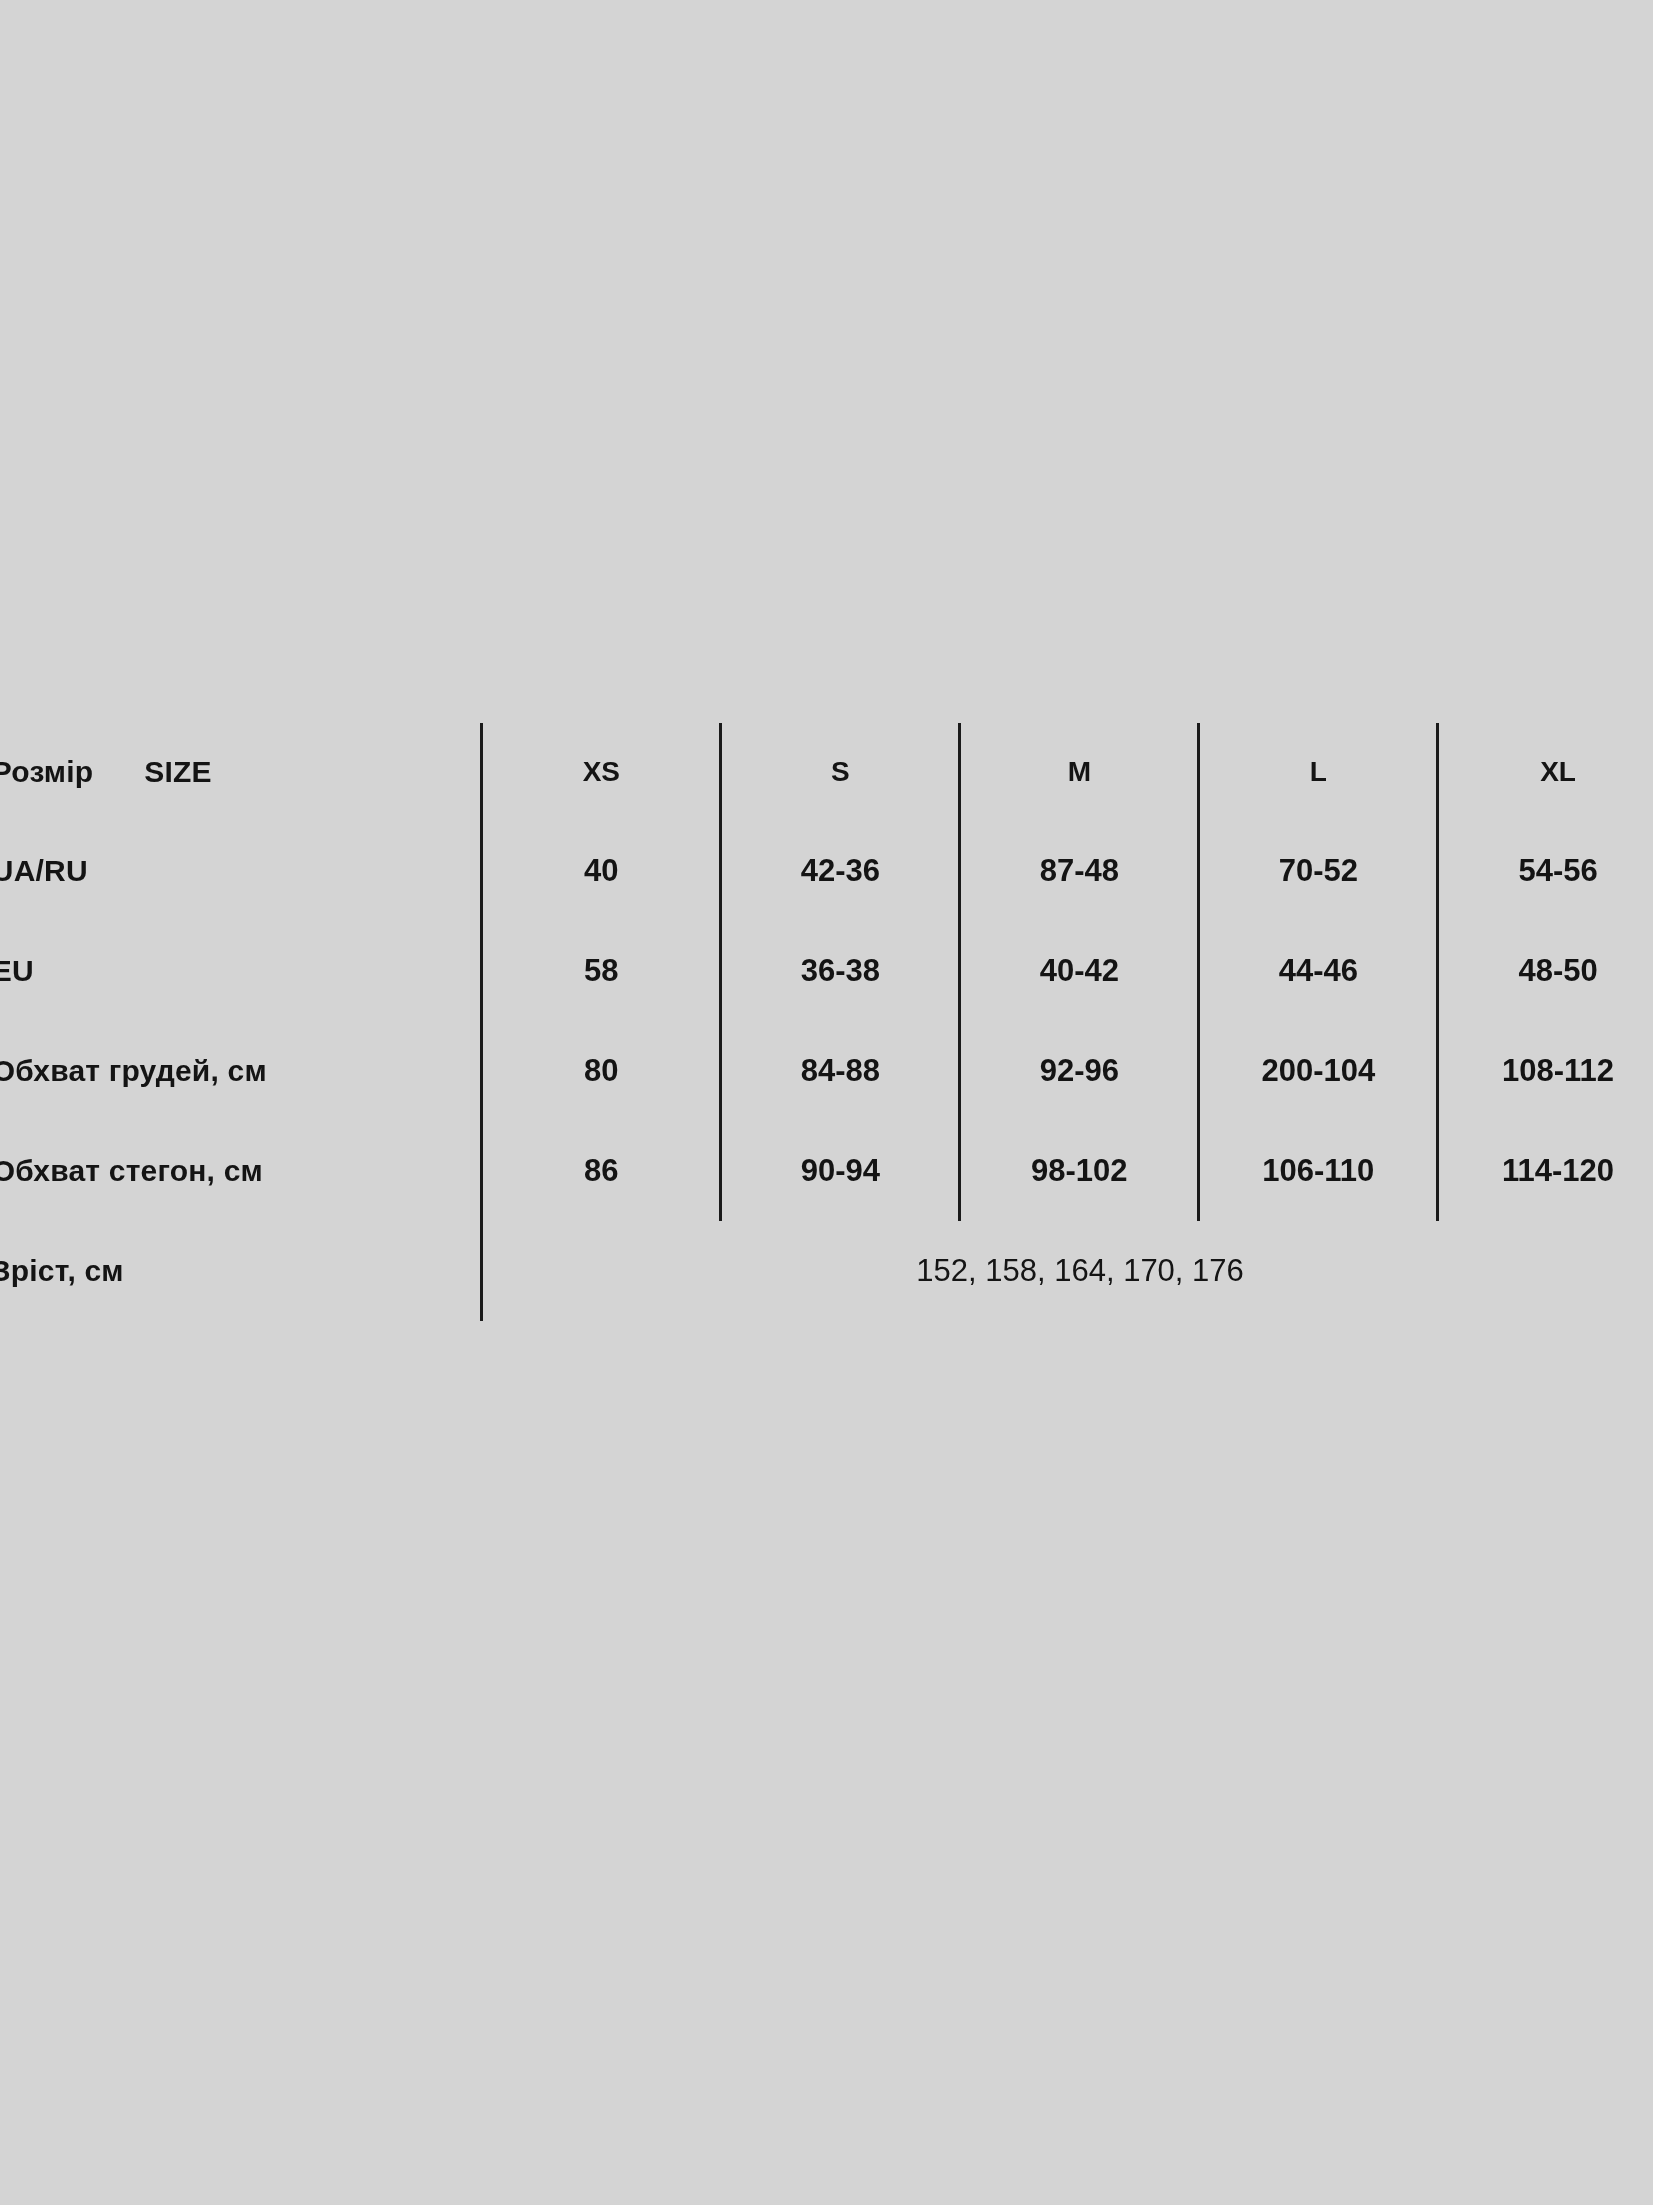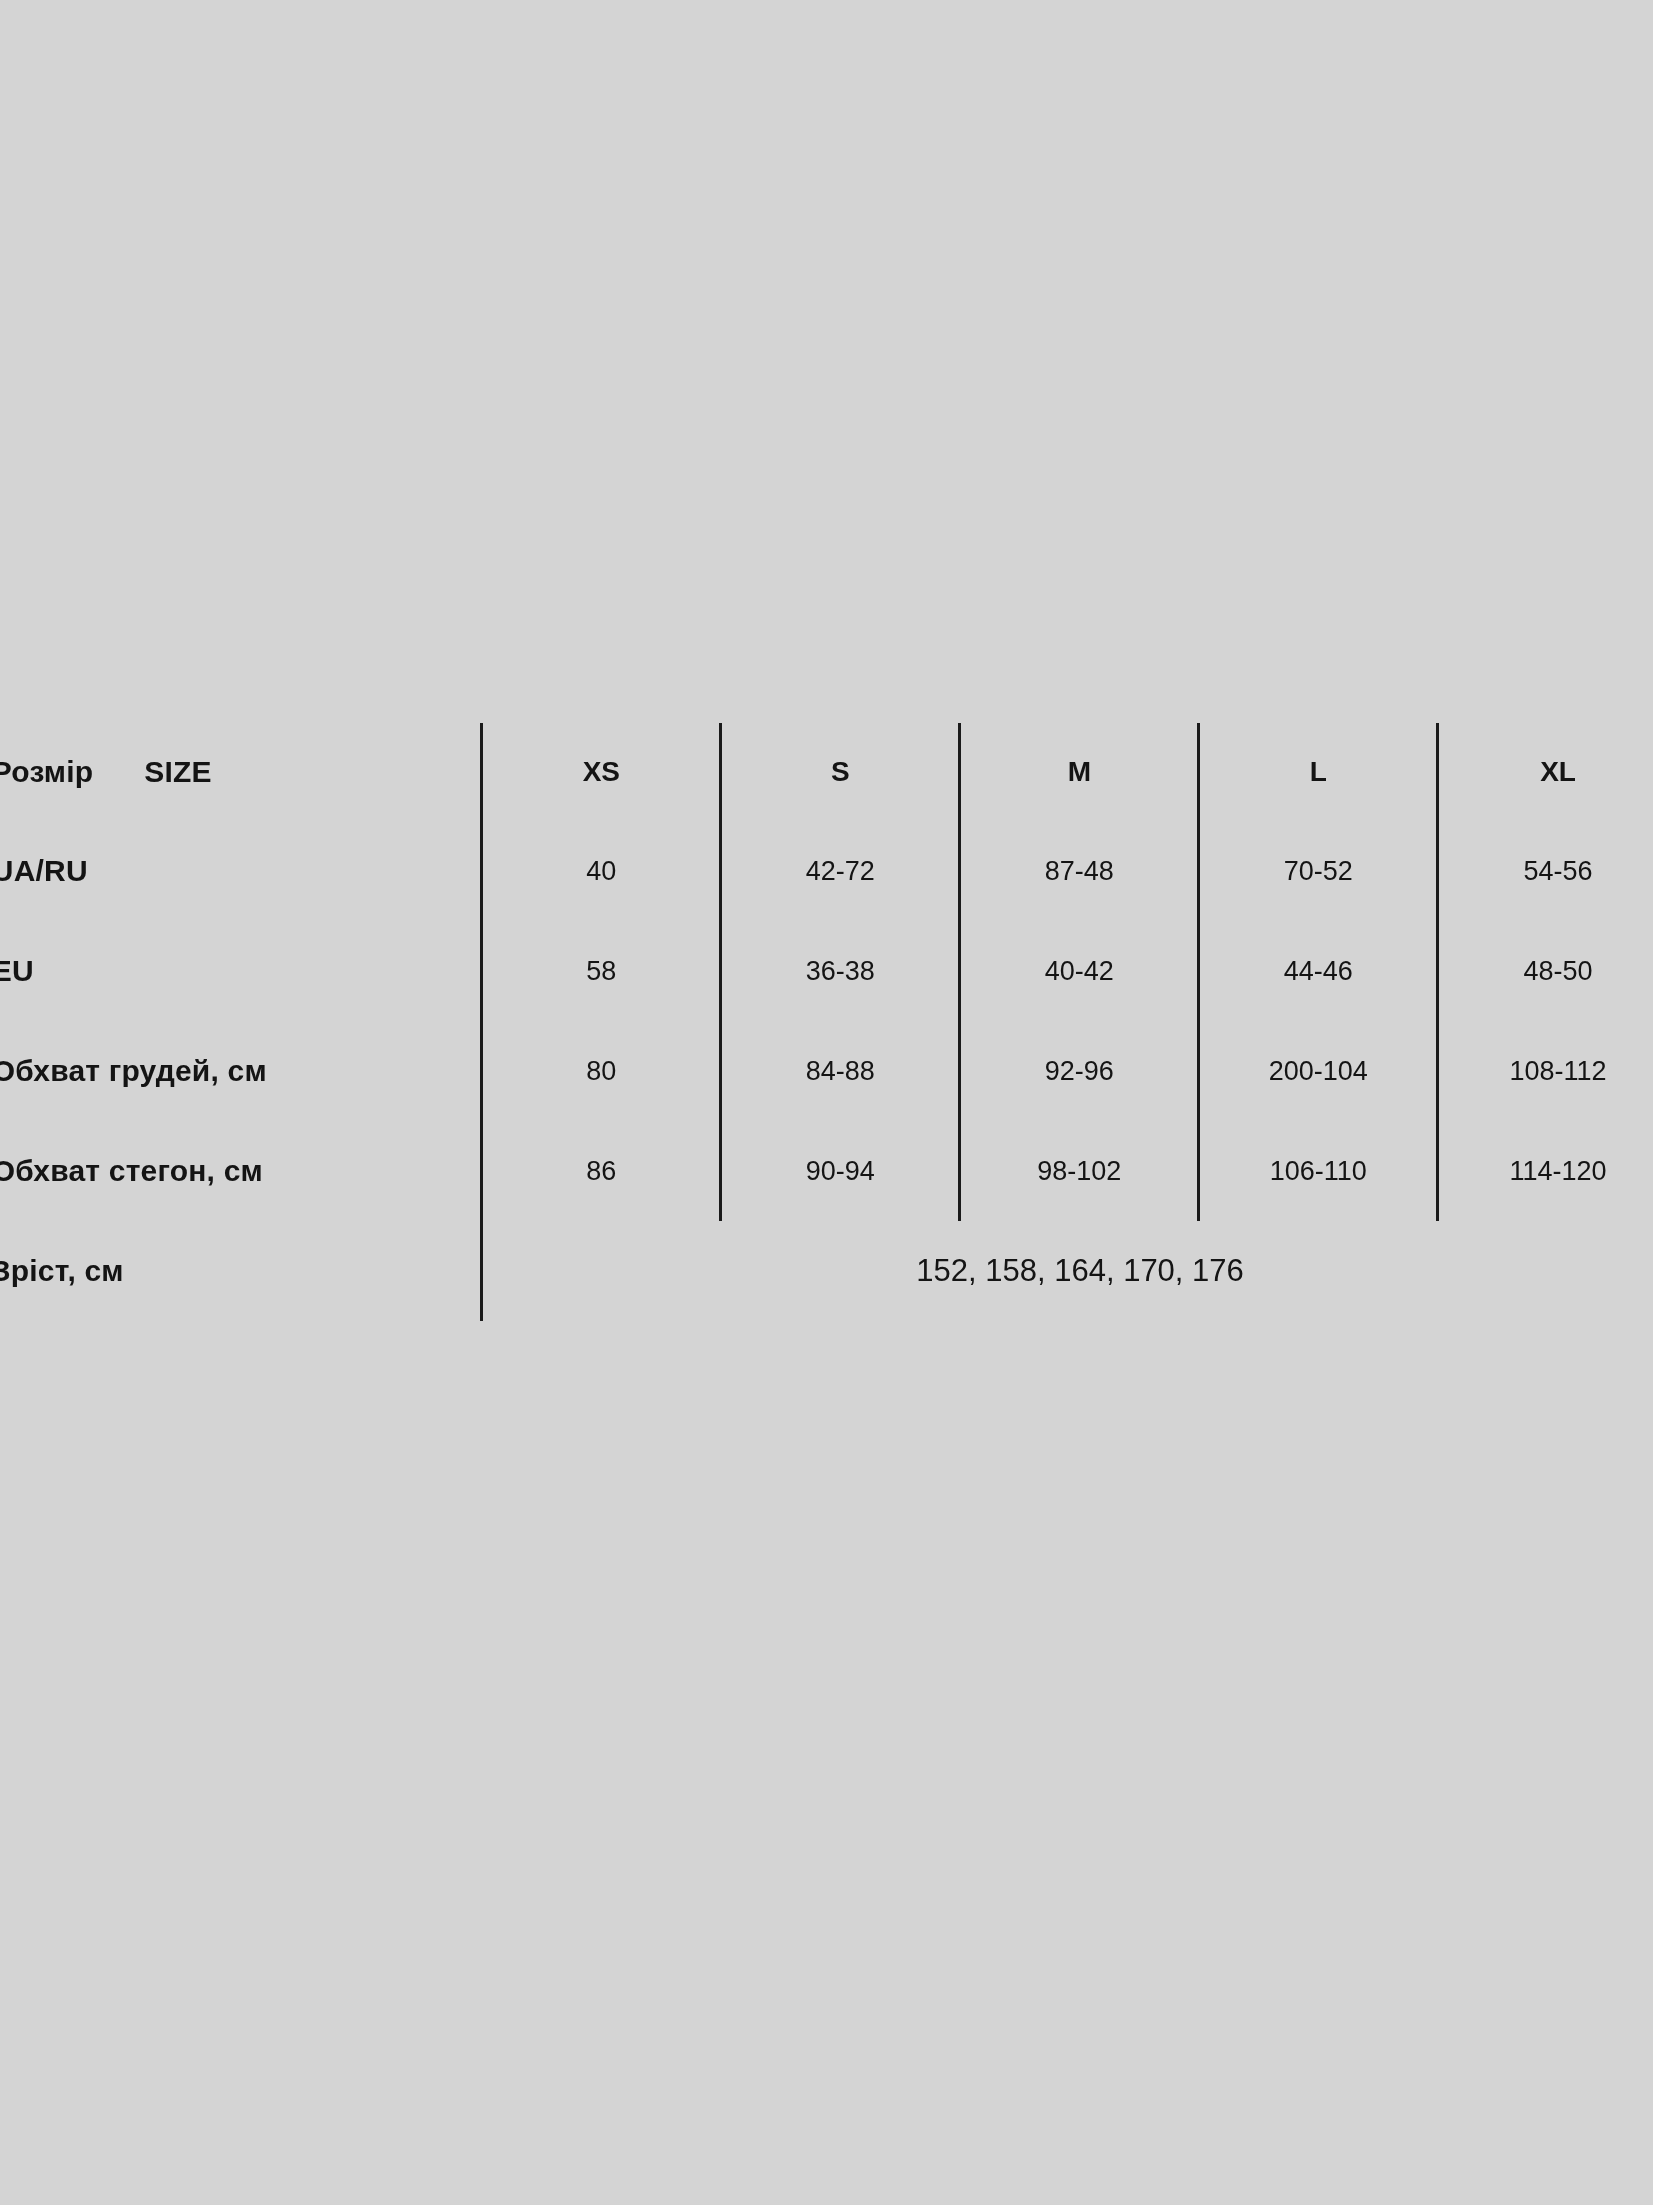--- a/index.html
+++ b/index.html
@@ -55,23 +55,23 @@
     font-weight: bold;
     letter-spacing: 0.2px;
     padding-left: 3.3px;
     text-align: left;
   }
   .label-cell .spaced {
     display: inline-block;
     margin-left: 51px;
   }
   .val-cell {
-    font-size: 27px;
+    font-size: 31px;
     text-align: center;
-    font-weight: normal;
+    font-weight: bold;
   }
   .head-cell {
     font-size: 28px;
     text-align: center;
     font-weight: bold;
   }
   .hline-bottom td { border-bottom: 3.3px solid #1a1a1a; }
 
   
   .vline-left { border-left: 3.3px solid #1a1a1a !important; }
@@ -104,21 +104,21 @@
           <td class="head-cell vline-left">XS</td>
           <td class="head-cell vline-left">S</td>
           <td class="head-cell vline-left">M</td>
           <td class="head-cell vline-left">L</td>
           <td class="head-cell vline-left">XL</td>
         </tr>
 
         <tr class="row-body hline-bottom">
           <td class="label-cell">UA/RU</td>
           <td class="val-cell vline-left">40</td>
-          <td class="val-cell vline-left">42-72</td>
+          <td class="val-cell vline-left">42-36</td>
           <td class="val-cell vline-left">87-48</td>
           <td class="val-cell vline-left">70-52</td>
           <td class="val-cell vline-left">54-56</td>
         </tr>
 
         <tr class="row-body hline-bottom">
           <td class="label-cell">EU</td>
           <td class="val-cell vline-left">58</td>
           <td class="val-cell vline-left">36-38</td>
           <td class="val-cell vline-left">40-42</td>

